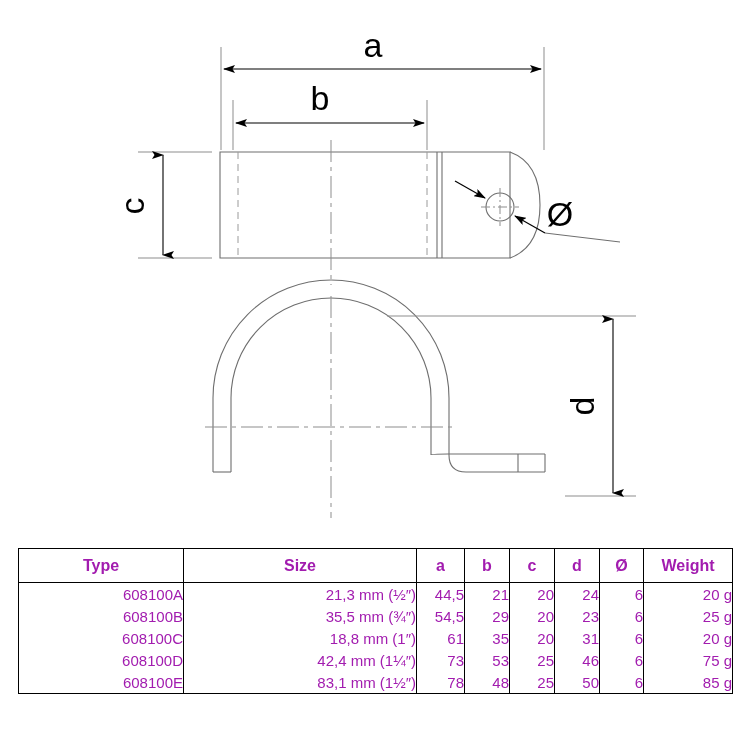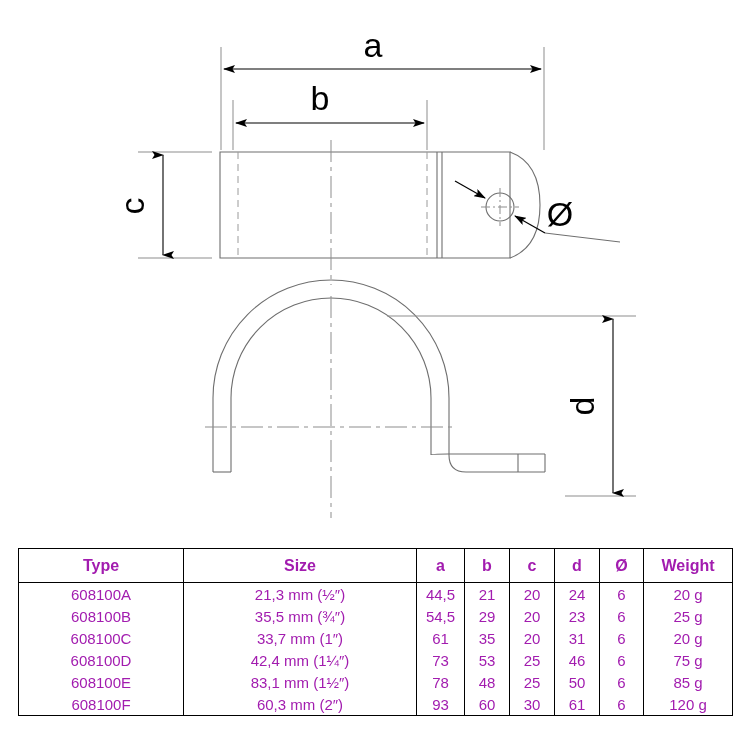--- a/index.html
+++ b/index.html
@@ -63,20 +63,21 @@
     vertical-align: middle;
   }
   table.spec tbody td {
     font-weight: normal;
     height: 22px;
     vertical-align: middle;
     border-left: 1px solid #000000;
     border-right: 1px solid #000000;
     border-top: none;
     border-bottom: none;
+    text-align: right;
   }
   table.spec tbody tr:last-child td {
     border-bottom: 1px solid #000000;
   }
   table.spec tbody tr:first-child td {
     border-top: 1px solid #000000;
   }
   
   col.c-type   { width: 165px; }
   col.c-size   { width: 233px; }
@@ -231,21 +232,21 @@
           <td>35,5 mm (¾″)</td>
           <td>54,5</td>
           <td>29</td>
           <td>20</td>
           <td>23</td>
           <td>6</td>
           <td>25 g</td>
         </tr>
         <tr>
           <td>608100C</td>
-          <td>33,7 mm (1″)</td>
+          <td>18,8 mm (1″)</td>
           <td>61</td>
           <td>35</td>
           <td>20</td>
           <td>31</td>
           <td>6</td>
           <td>20 g</td>
         </tr>
         <tr>
           <td>608100D</td>
           <td>42,4 mm (1¼″)</td>
@@ -259,27 +260,17 @@
         <tr>
           <td>608100E</td>
           <td>83,1 mm (1½″)</td>
           <td>78</td>
           <td>48</td>
           <td>25</td>
           <td>50</td>
           <td>6</td>
           <td>85 g</td>
         </tr>
-        <tr>
-          <td>608100F</td>
-          <td>60,3 mm (2″)</td>
-          <td>93</td>
-          <td>60</td>
-          <td>30</td>
-          <td>61</td>
-          <td>6</td>
-          <td>120 g</td>
-        </tr>
       </tbody>
     </table>
   </div>
 
 </div>
 
 </body></html>

